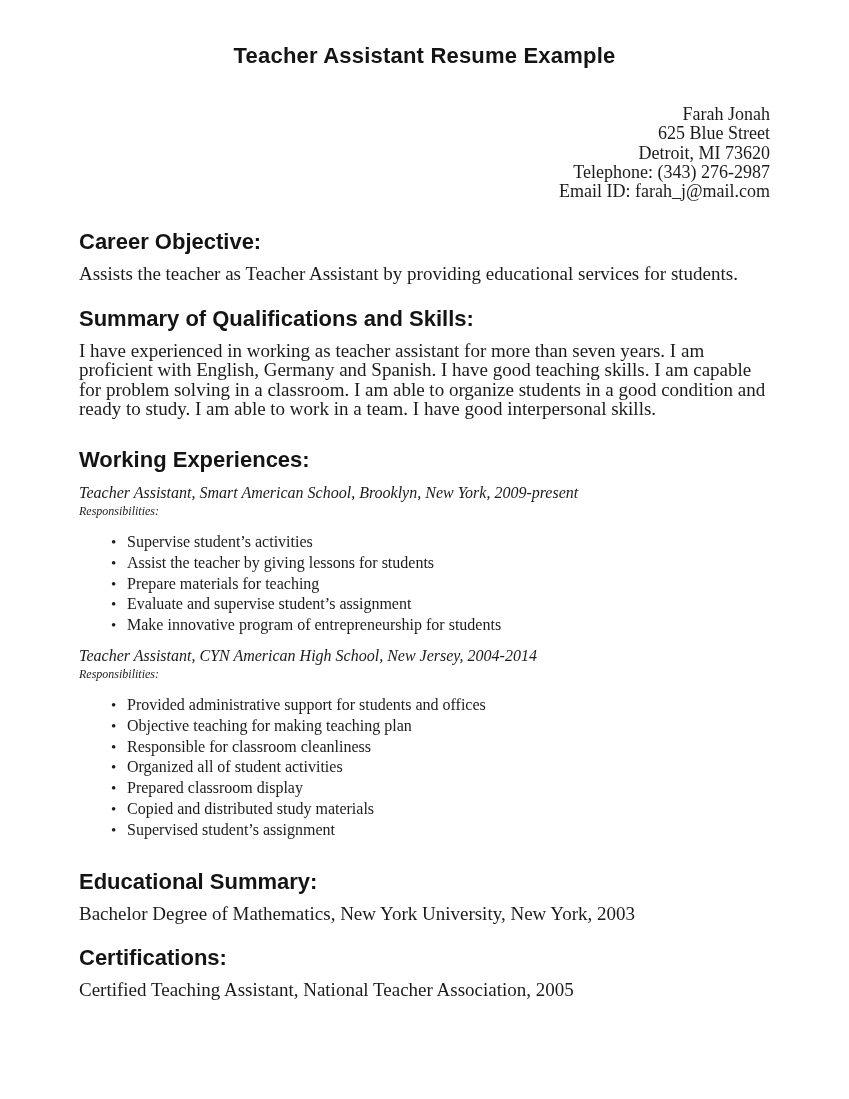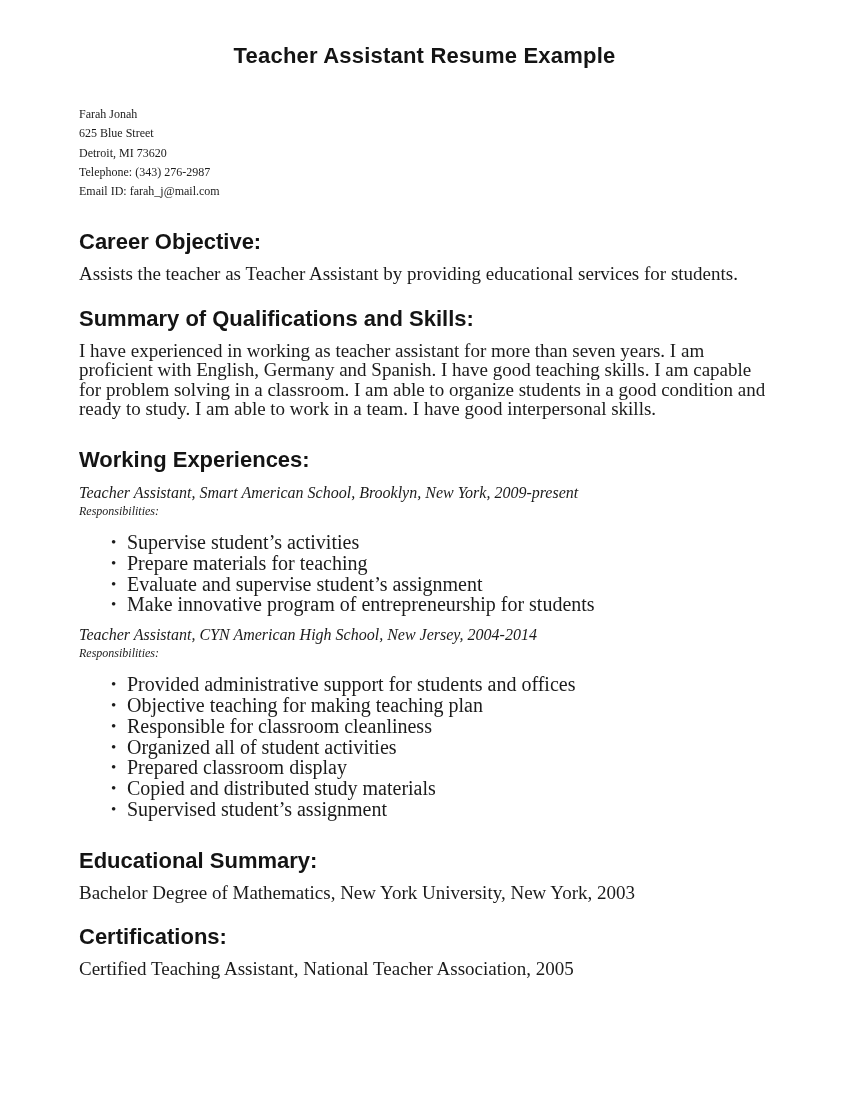--- a/index.html
+++ b/index.html
@@ -23,22 +23,22 @@
     font-size: 22px;
     font-weight: bold;
     color: #141414;
     text-align: center;
     margin: 0;
     padding-top: 44px;
     line-height: 24px;
     letter-spacing: 0.2px;
   }
   .contact {
-    text-align: left;
-    font-size: 12px;
+    text-align: right;
+    font-size: 18px;
     line-height: 19.3px;
     margin-top: 37px;
   }
   .section-heading {
     font-family: Liberation Sans, sans-serif;
     font-size: 22px;
     font-weight: bold;
     color: #141414;
     margin: 28px 0 0 0;
     line-height: 26px;
@@ -57,21 +57,21 @@
   .resp-line {
     font-size: 12px;
     font-style: italic;
     line-height: 19px;
     margin: 0;
   }
   ul.bullet-list {
     list-style: none;
     margin: 11px 0 3px 0;
     padding: 0 0 0 32px;
-    font-size: 20px;
+    font-size: 16px;
   }
   ul.bullet-list li {
     position: relative;
     padding-left: 16px;
     line-height: 20.8px;
   }
   ul.bullet-list li::before {
     content: "\2022";
     position: absolute;
     left: 0;
@@ -106,20 +106,21 @@
   </section>
 
   <section>
     <h2 class="section-heading">Working Experiences:</h2>
 
     <div>
       <p class="job-line">Teacher Assistant, Smart American School, Brooklyn, New York, 2009-present</p>
       <p class="resp-line">Responsibilities:</p>
       <ul class="bullet-list">
         <li>Supervise student’s activities</li>
+        <li>Assist the teacher by giving lessons for students</li>
         <li>Prepare materials for teaching</li>
         <li>Evaluate and supervise student’s assignment</li>
         <li>Make innovative program of entrepreneurship for students</li>
       </ul>
     </div>
 
     <div>
       <p class="job-line">Teacher Assistant, CYN American High School, New Jersey, 2004-2014</p>
       <p class="resp-line">Responsibilities:</p>
       <ul class="bullet-list">

